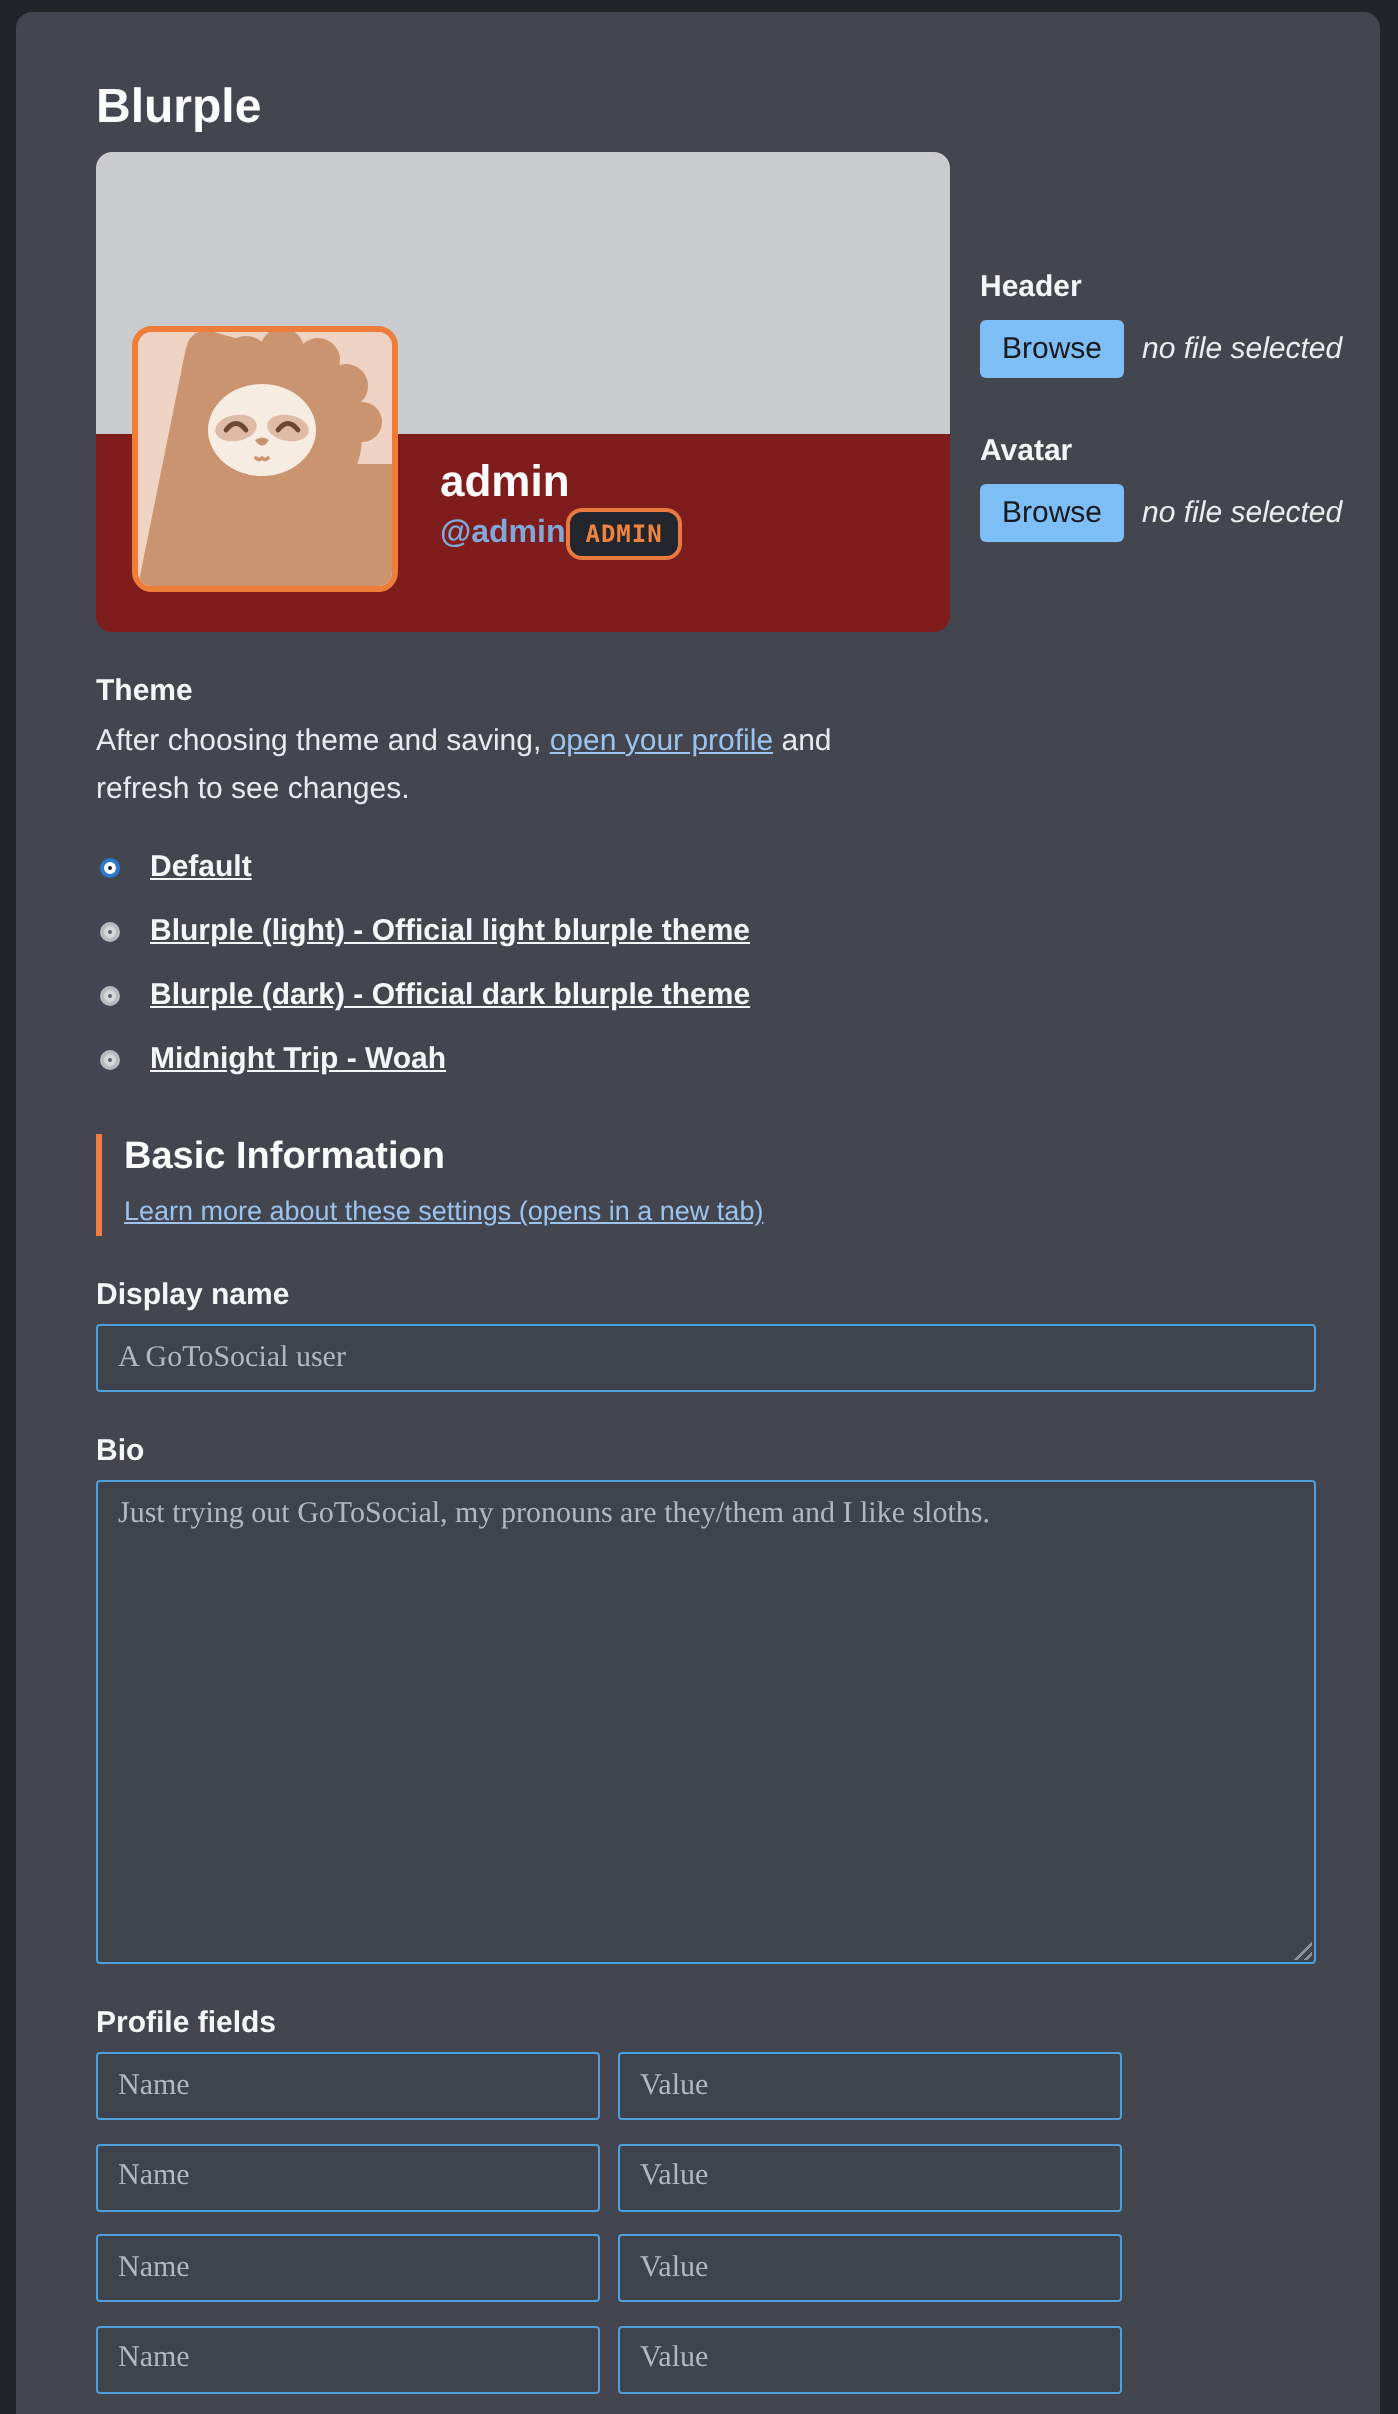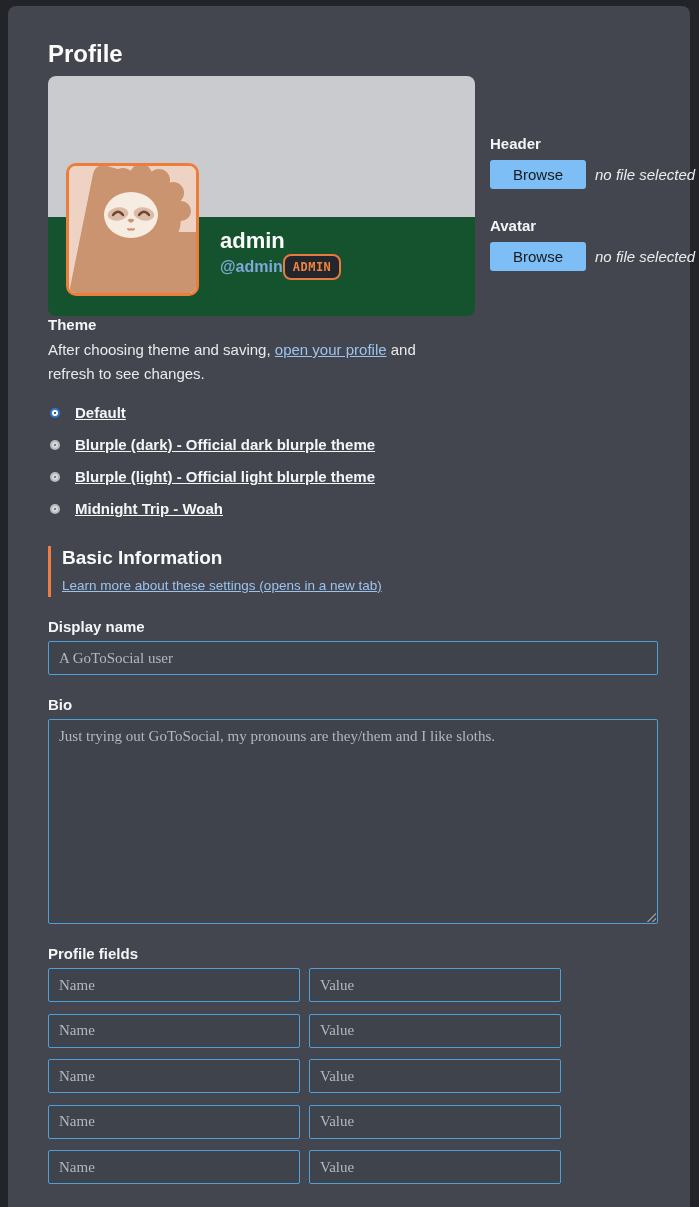--- a/index.html
+++ b/index.html
@@ -19,21 +19,21 @@
   h1.page-title {
     margin: 0 0 8px 0; font-size: 24px; line-height: 28px;
     font-weight: bold; color: #fbfbfb;
   }
 
   
   .preview-row { display: flex; align-items: flex-start; }
   .preview-card {
     width: 427px; height: 240px; flex: 0 0 auto;
     position: relative; border-radius: 8px; overflow: hidden;
-    background: #14532d;
+    background: #7f1d1d;
   }
   .header-ph { height: 141px; background: #c9cbce; }
   .avatar-box {
     position: absolute; left: 18px; top: 87px;
     width: 133px; height: 133px;
     border: 3px solid #ee7d3a; border-radius: 10px;
     overflow: hidden; background: #eed3c4;
   }
   .avatar-box svg { display: block; }
   .names { position: absolute; left: 172px; top: 152px; }
@@ -48,26 +48,26 @@
   }
 
   
   .upload-col { margin-left: 15px; padding-top: 59px; }
   .upload-group + .upload-group { margin-top: 28px; }
   .upload-label { font-weight: bold; font-size: 15px; margin-bottom: 8px; color: #f4f5f6; }
   .browse-row { display: flex; align-items: center; }
   .browse-btn {
     background: #7cbef5; color: #17191d; font-size: 15px;
     font-family: "Liberation Sans", sans-serif;
-    padding: 4px 23px; border-radius: 3px; border: none; cursor: pointer; line-height: 21px;
+    padding: 4px 11px; border-radius: 3px; border: none; cursor: pointer; line-height: 21px;
   }
   .file-status { font-style: italic; margin-left: 9px; font-size: 15px; color: #ececec; white-space: nowrap; }
 
   
-  .theme-block { }
+  .theme-block { margin-top: 21px; }
   .section-label { font-weight: bold; font-size: 15px; margin-bottom: 5px; color: #f4f5f6; }
   .hint { font-size: 15px; line-height: 24px; max-width: 418px; color: #e9eaec; }
   a.link { color: #9cc3ed; text-decoration: underline; cursor: pointer; }
   .radio-list { margin-top: 15px; }
   .radio-item { display: flex; align-items: center; gap: 13px; margin-bottom: 9px; min-height: 23px; cursor: pointer; }
   .radio-dot {
     width: 6px; height: 6px; border-radius: 50%; flex: 0 0 auto; margin: 4px;
     background: #5d626b; border: 2px solid #d7d8da; box-shadow: 0 0 0 2px #b9bbbf;
   }
   .radio-item.on .radio-dot {
@@ -85,36 +85,36 @@
   
   .form-label { font-weight: bold; font-size: 15px; margin: 21px 0 6px; color: #f4f5f6; }
   .text-input, .textarea {
     display: block; background: #3f434b; border: 1px solid #4f9fdb; border-radius: 2px;
     color: #e6e8ea; font-size: 15px; font-family: Liberation Serif, serif;
     padding: 6px 10px; outline: none;
   }
   ::placeholder { color: #b2b8c1; opacity: 1; }
   .w-full { width: 610px; height: 34px; }
   .bio-wrap { position: relative; width: 610px; }
-  .textarea { width: 610px; height: 205px; resize: none; padding-top: 8px; }
+  .textarea { width: 610px; height: 242px; resize: none; padding-top: 8px; }
   .resize-grip {
     position: absolute; right: 2px; bottom: 2px; width: 11px; height: 11px;
     background: repeating-linear-gradient(135deg, transparent 0 2px, #8a8f98 2px 3.5px);
     clip-path: polygon(100% 0, 100% 100%, 0 100%);
     pointer-events: none;
   }
   .field-row { display: flex; gap: 9px; margin-bottom: 11.5px; }
   .field-row input { width: 252px; height: 34px; }
 </style>
 </head>
 <body>
 
 <div class="panel">
 
-  <h1 class="page-title">Profile</h1>
+  <h1 class="page-title">Blurple</h1>
 
   <div class="preview-row">
     <div class="preview-card">
       <div class="header-ph"></div>
       <div class="avatar-box">
         <svg width="127" height="127" viewBox="0 0 127 127">
           <rect x="0" y="0" width="127" height="127" fill="#eed3c4"></rect>
           <path d="M 0 127 L 24 8 Q 27 -3 38 0 L 52 4 L 26 127 Z" fill="#c9946f"></path>
           <path d="M 33 42 C 27 60 27 74 36 81 C 41 85 39 90 34 88" stroke="#ead8ca" stroke-width="2" fill="none" stroke-linecap="round"></path>
           <rect x="24" y="66" width="103" height="61" fill="#c9946f"></rect>
@@ -165,25 +165,25 @@
     <div class="section-label">Theme</div>
     <div class="hint"><span>After choosing theme and saving, </span><a class="link">open your profile</a><span> and refresh to see changes.</span></div>
 
     <div class="radio-list">
       <div class="radio-item on">
         <span class="radio-dot"></span>
         <span class="radio-label">Default</span>
       </div>
       <div class="radio-item">
         <span class="radio-dot"></span>
+        <span class="radio-label">Blurple (light) - Official light blurple theme</span>
+      </div>
+      <div class="radio-item">
+        <span class="radio-dot"></span>
         <span class="radio-label">Blurple (dark) - Official dark blurple theme</span>
-      </div>
-      <div class="radio-item">
-        <span class="radio-dot"></span>
-        <span class="radio-label">Blurple (light) - Official light blurple theme</span>
       </div>
       <div class="radio-item">
         <span class="radio-dot"></span>
         <span class="radio-label">Midnight Trip - Woah</span>
       </div>
     </div>
   </div>
 
   <div class="basic">
     <h2>Basic Information</h2>

